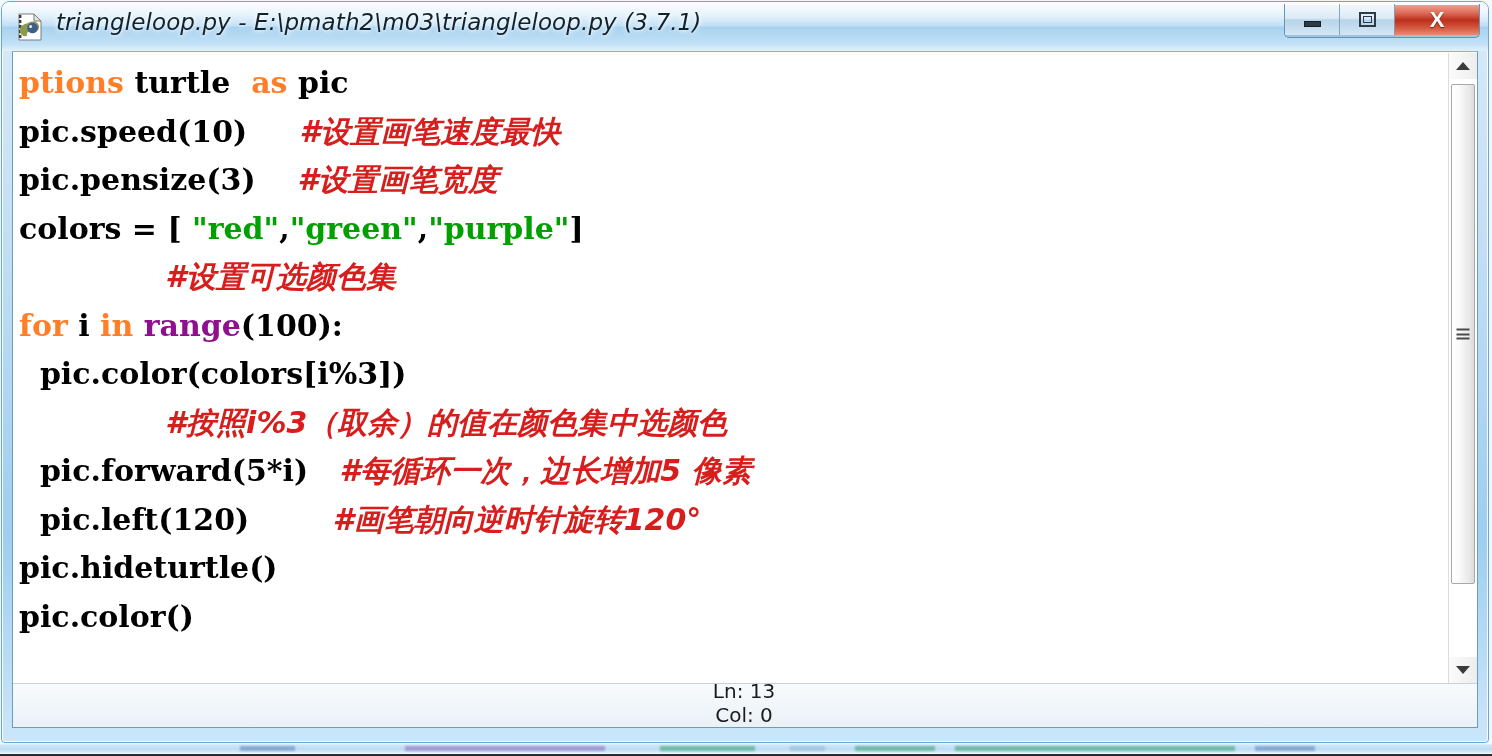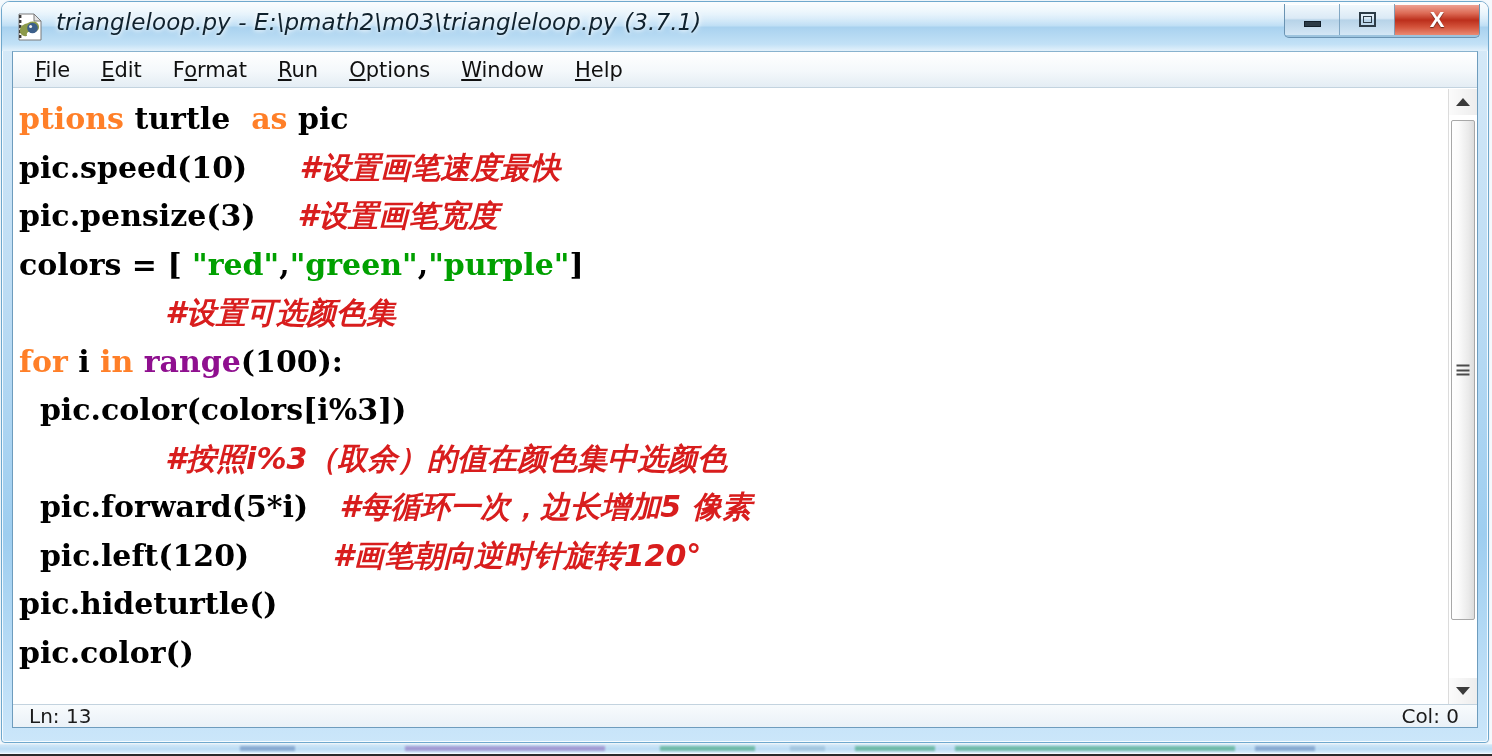--- a/index.html
+++ b/index.html
@@ -296,28 +296,29 @@
     justify-content: space-between;
   }
   #sb-grip i {
     display: block;
     height: 2px;
     background: #4a4a4a;
   }
 
   
   #statusbar {
-    height: 23px;
+    height: 44px;
     background: linear-gradient(to bottom, #f8fbfd, #eaf1f7);
     border-top: 1px solid #c3d3df;
     display: flex;
     align-items: center;
-    justify-content: space-between;
+    justify-content: flex-end;
     padding-right: 18px;
     box-sizing: border-box;
+    flex-direction: column;
   }
   .status-text {
     font-size: 20px;
     color: #1b1b1b;
     font-family: "DejaVu Sans", sans-serif;
     margin-left: 16px;
     white-space: nowrap;
   }
 </style>
 </head>
@@ -368,29 +369,20 @@
           <span class="glyph-max"></span>
         </div>
         <div class="winbtn close">
           <span class="glyph-close">X</span>
         </div>
       </div>
     </div>
 
     <div id="client">
 
-      <div id="menubar">
-        <div class="menu-item"><u>F</u>ile</div>
-        <div class="menu-item"><u>E</u>dit</div>
-        <div class="menu-item">F<u>o</u>rmat</div>
-        <div class="menu-item"><u>R</u>un</div>
-        <div class="menu-item"><u>O</u>ptions</div>
-        <div class="menu-item"><u>W</u>indow</div>
-        <div class="menu-item"><u>H</u>elp</div>
-      </div>
 
       <div id="editor-wrap">
 
         <div id="code"><span><span class="tok-kw">ptions</span> <span>turtle</span>  <span class="tok-kw">as</span> <span>pic</span></span>
 <span><span>pic.speed(10)</span>     <span class="tok-cmt cn">#设置画笔速度最快</span></span>
 <span><span>pic.pensize(3)</span>    <span class="tok-cmt cn">#设置画笔宽度</span></span>
 <span><span>colors</span> = [ <span class="tok-str">"red"</span>,<span class="tok-str">"green"</span>,<span class="tok-str">"purple"</span>]</span>
 <span>              <span class="tok-cmt cn">#设置可选颜色集</span></span>
 <span><span class="tok-kw">for</span> <span>i</span> <span class="tok-kw">in</span> <span class="tok-bi">range</span><span>(100):</span></span>
 <span>  <span>pic.color(colors[i%3])</span></span>

